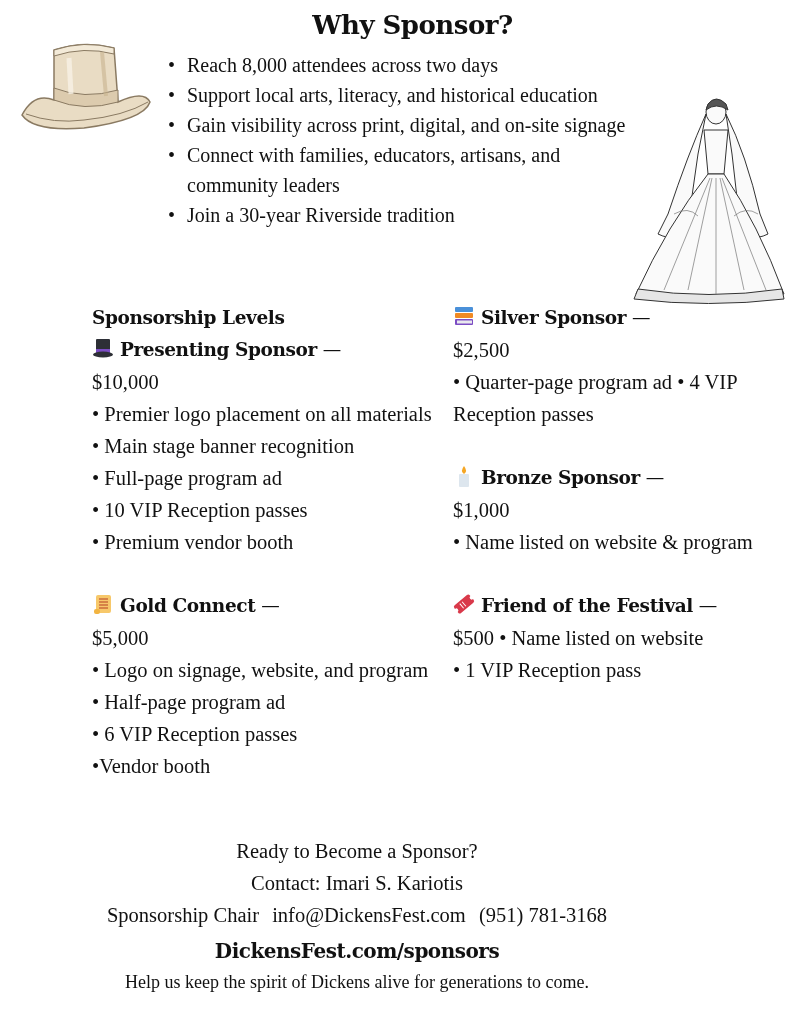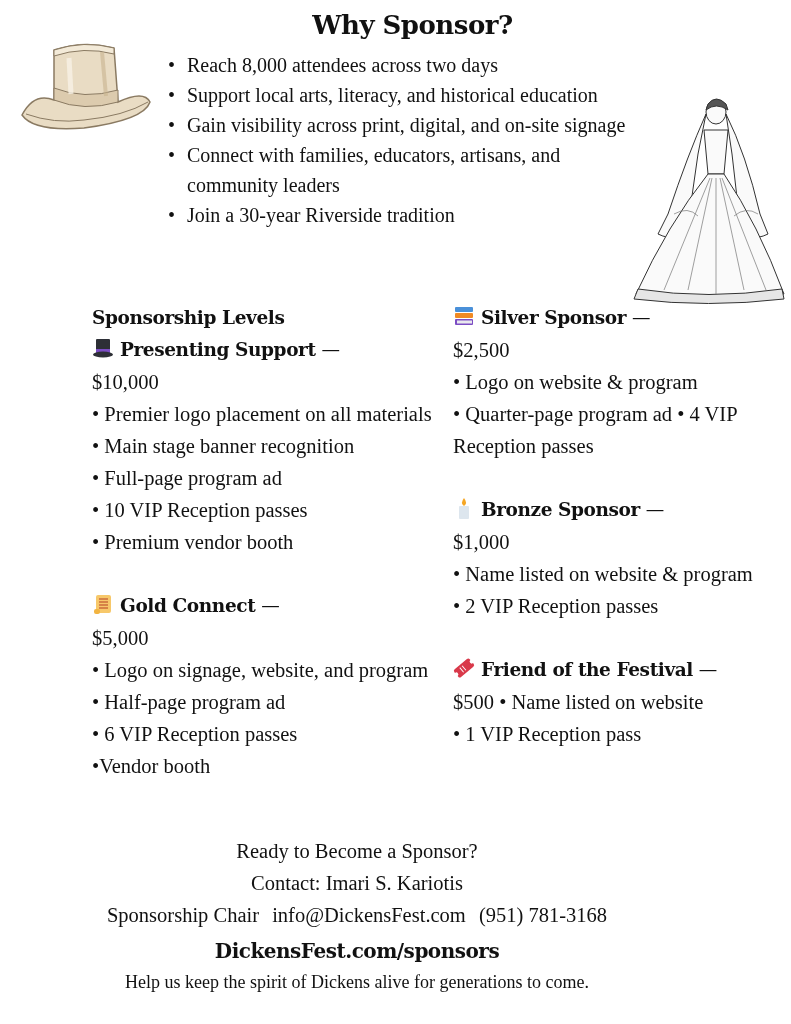--- a/index.html
+++ b/index.html
@@ -76,21 +76,21 @@
 
 <div class="col col-left">
   <div class="section-title">Sponsorship Levels</div>
 
   <div>
     <div class="tier-head">
       <svg class="tier-icon" viewBox="0 0 22 22">
         <rect x="4" y="2" width="14" height="14" rx="1" fill="#2d2f36"></rect>
         <rect x="4" y="12" width="14" height="4" fill="#7C4DC4"></rect>
         <ellipse cx="11" cy="17.5" rx="10" ry="3" fill="#2d2f36"></ellipse>
-      </svg><span class="name">Presenting Support</span><span class="dash"> —</span>
+      </svg><span class="name">Presenting Sponsor</span><span class="dash"> —</span>
     </div>
     <span class="price">$10,000</span>
     <span class="line">• Premier logo placement on all materials</span>
     <span class="line">• Main stage banner recognition</span>
     <span class="line">• Full-page program ad</span>
     <span class="line">• 10 VIP Reception passes</span>
     <span class="line">• Premium vendor booth</span>
   </div>
 
   <div class="spacer"></div>
@@ -120,36 +120,34 @@
   <div>
     <div class="tier-head">
       <svg class="tier-icon" viewBox="0 0 22 22">
         <rect x="2" y="2" width="18" height="5" rx="1" fill="#4A90D9"></rect>
         <rect x="2" y="8" width="18" height="5" rx="1" fill="#F08A24"></rect>
         <rect x="2" y="14" width="18" height="6" rx="1" fill="#7C4DC4"></rect>
         <rect x="4" y="15.5" width="15" height="3" fill="#e9e9ee"></rect>
       </svg><span class="name">Silver Sponsor</span><span class="dash"> —</span>
     </div>
     <span class="price">$2,500</span>
-    <span class="line"> • Logo on website &amp; program</span>
     <span class="line">• Quarter-page program ad • 4 VIP Reception passes</span>
   </div>
 
   <div class="spacer"></div>
 
   <div>
     <div class="tier-head">
       <svg class="tier-icon" viewBox="0 0 22 22">
         <path d="M11 1 Q15 6 11 9 Q7 6 11 1 Z" fill="#F5A623"></path>
         <rect x="6" y="9" width="10" height="13" rx="1" fill="#DDE6EE"></rect>
       </svg><span class="name">Bronze Sponsor</span><span class="dash"> —</span>
     </div>
     <span class="price">$1,000</span>
     <span class="line">• Name listed on website &amp; program</span>
-    <span class="line">• 2 VIP Reception passes</span>
   </div>
 
   <div class="spacer"></div>
 
   <div>
     <div class="tier-head">
       <svg class="tier-icon" viewBox="0 0 22 22">
         <g transform="rotate(-40 11 11)">
           <rect x="1" y="6" width="20" height="10" rx="2" fill="#D9394A"></rect>
           <circle cx="1" cy="11" r="2" fill="#fff"></circle>

